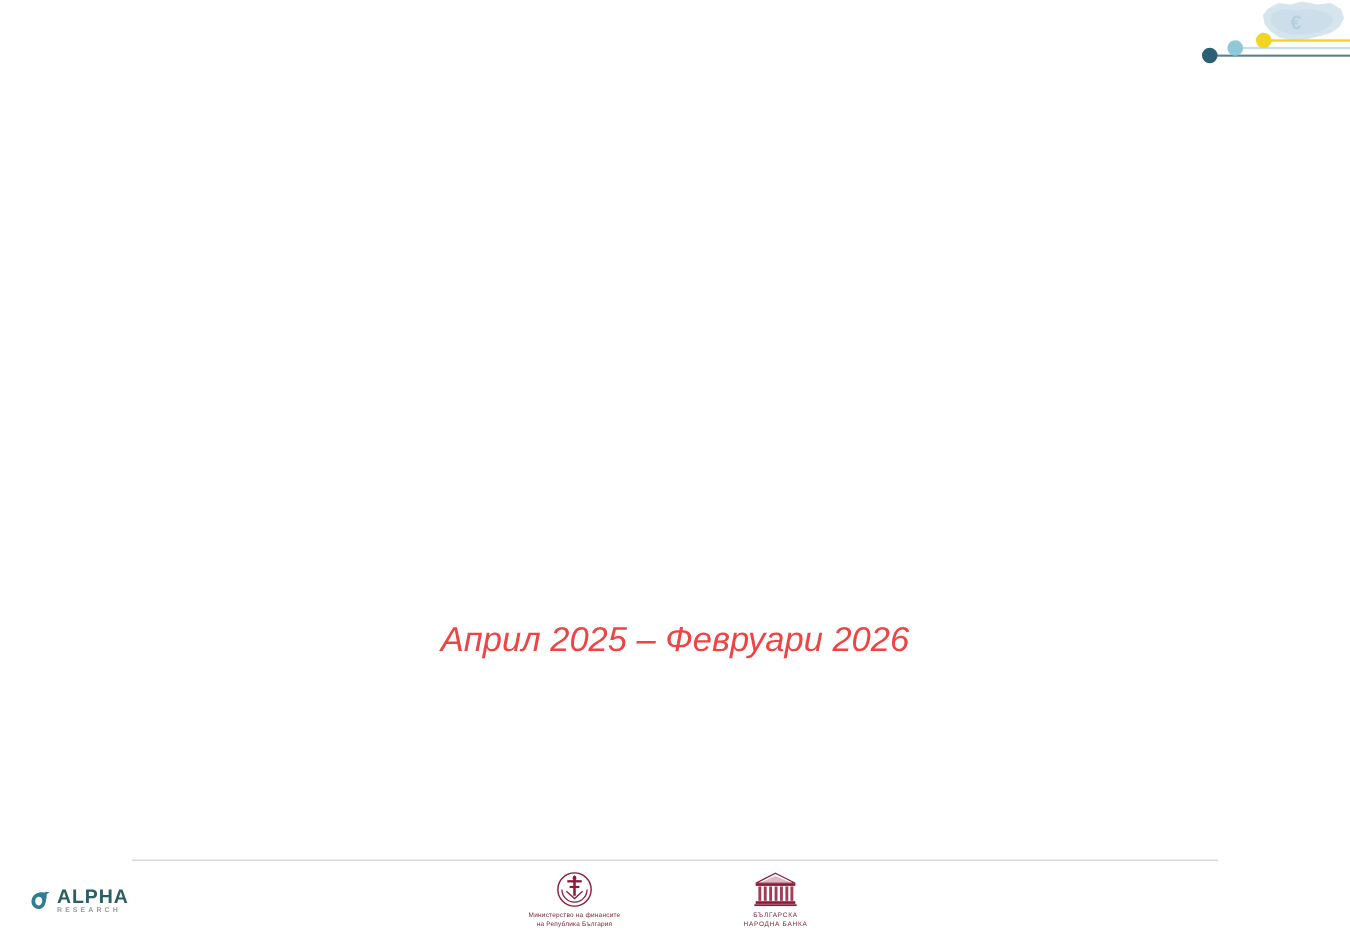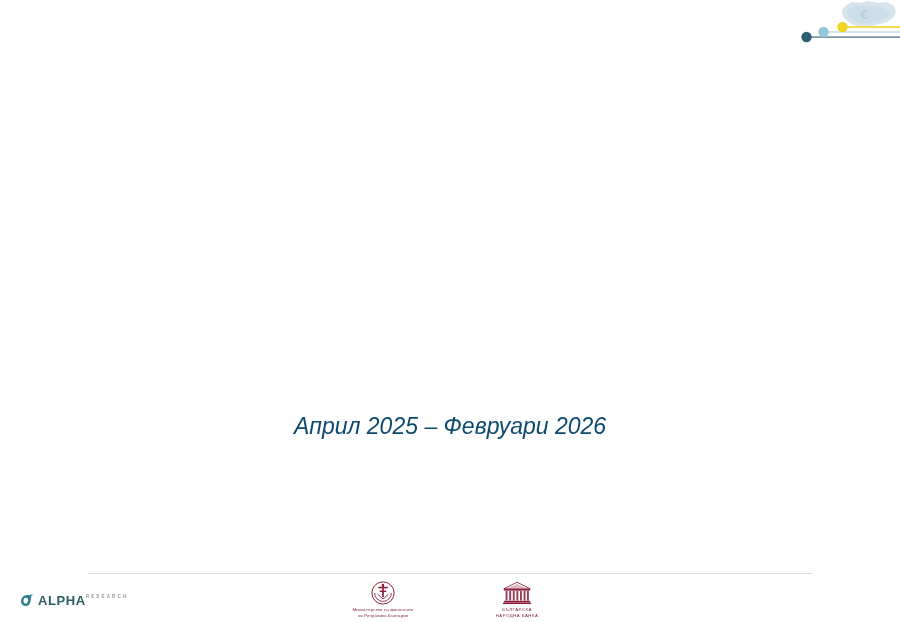--- a/index.html
+++ b/index.html
@@ -53,21 +53,21 @@
     margin: 0;
   }
 
   
   #subtitle {
     position: absolute;
     left: 0;
     right: 0;
     top: 411px;
     text-align: center;
-    color: #0c4a6e;
+    color: #ef4444;
     font-family: "Liberation Sans", sans-serif;
     font-size: 23px;
     font-style: italic;
     font-weight: normal;
     line-height: 30px;
   }
 
   
   #divider {
     position: absolute;
@@ -97,21 +97,21 @@
     height: 22px;
   }
   #alpha-logo .alpha-mark {
     width: 17px;
     height: 17px;
     margin-right: 3px;
     flex: 0 0 auto;
   }
   #alpha-logo .alpha-words {
     display: flex;
-    flex-direction: row;
+    flex-direction: column;
     justify-content: center;
     line-height: 1;
   }
   #alpha-logo .alpha-name {
     font-family: "Liberation Sans", sans-serif;
     font-size: 13px;
     font-weight: bold;
     color: #2b5d63;
     letter-spacing: 0.6px;
   }

